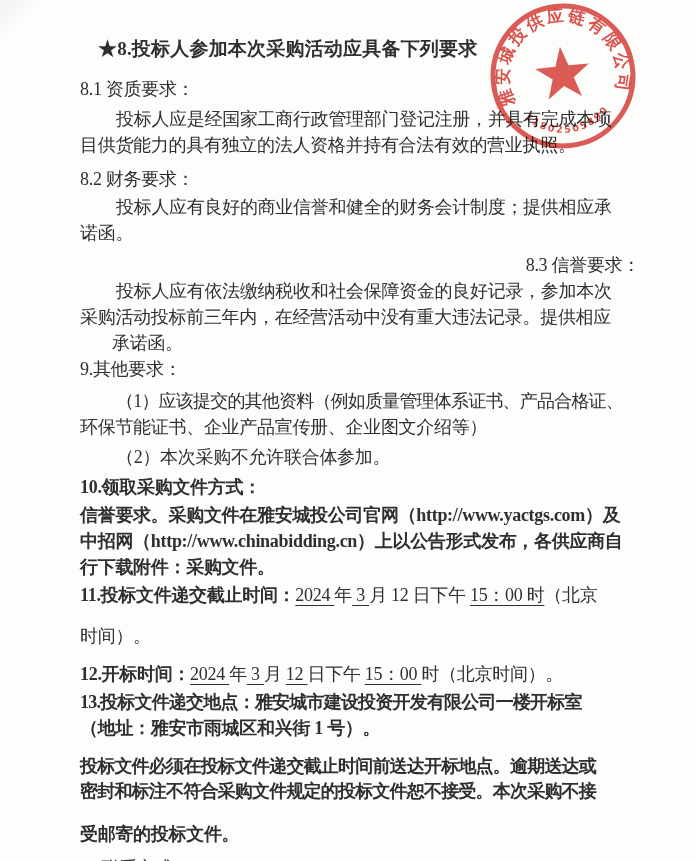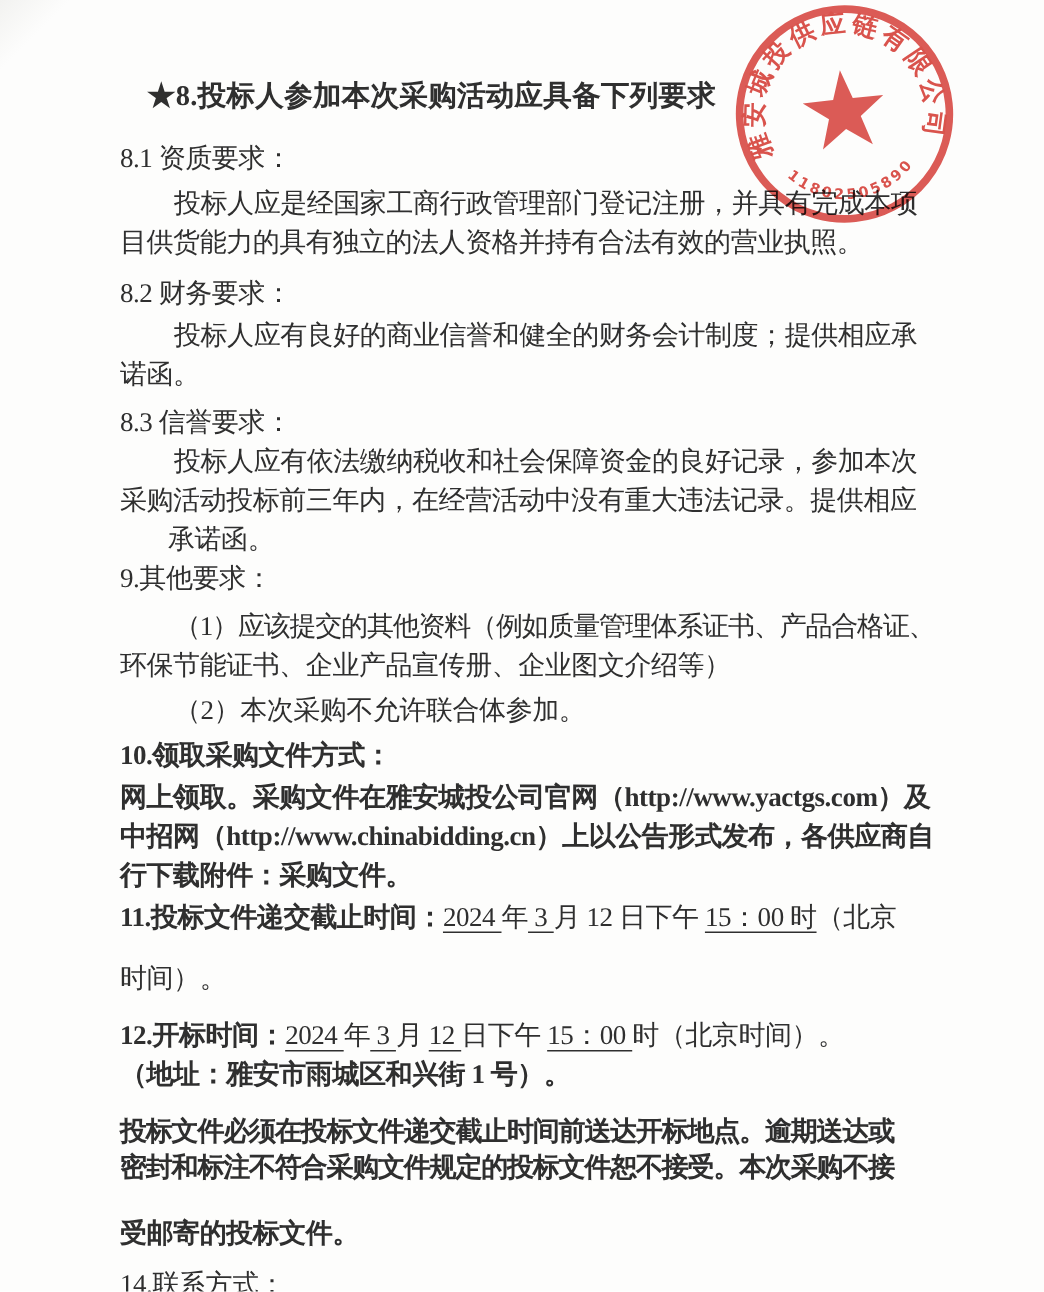--- a/index.html
+++ b/index.html
@@ -25,42 +25,43 @@
     transform:rotate(-6deg);transform-origin:50% 50%;
   }
   .stamp text{font-family:"DejaVu Sans","Liberation Sans",sans-serif;}
 </style>
 </head>
 <body>
 
 <div class="page">
 
   <div class="doc">
-      <p class="h" style="margin-top: 16px;"><span class="b">★8.投标人参加本次采购活动应具备下列要求</span></p>
+      <p class="h" style="margin-top: 0px;"><span class="b">★8.投标人参加本次采购活动应具备下列要求</span></p>
       <p class="" style="margin-top: 14px;"><span>8.1 资质要求：</span></p>
       <p class="indent" style="margin-top: 4px;"><span>投标人应是经国家工商行政管理部门登记注册，并具有完成本项</span></p>
       <p class="" style="margin-top: 0px;"><span>目供货能力的具有独立的法人资格并持有合法有效的营业执照。</span></p>
       <p class="" style="margin-top: 8px;"><span>8.2 财务要求：</span></p>
       <p class="indent" style="margin-top: 2px;"><span>投标人应有良好的商业信誉和健全的财务会计制度；提供相应承</span></p>
       <p class="" style="margin-top: 0px;"><span>诺函。</span></p>
-      <p class="" style="margin-top: 6px;"><span>8.3 信誉要求：</span></p>
+      <p class="" style="margin-top: 6px; text-align: right;"><span>8.3 信誉要求：</span></p>
       <p class="indent" style="margin-top: 0px;"><span>投标人应有依法缴纳税收和社会保障资金的良好记录，参加本次</span></p>
       <p class="" style="margin-top: 0px;"><span>采购活动投标前三年内，在经营活动中没有重大违法记录。提供相应</span></p>
       <p class="" style="margin-top: 0px; margin-left: 32px;"><span>承诺函。</span></p>
       <p class="" style="margin-top: 0px;"><span>9.其他要求：</span></p>
       <p class="indent tight" style="margin-top: 6px;"><span>（1）应该提交的其他资料（例如质量管理体系证书、产品合格证、</span></p>
       <p class="" style="margin-top: 0px;"><span>环保节能证书、企业产品宣传册、企业图文介绍等）</span></p>
       <p class="indent" style="margin-top: 4px;"><span>（2）本次采购不允许联合体参加。</span></p>
       <p class="" style="margin-top: 4px;"><span class="b">10.领取采购文件方式：</span></p>
-      <p class="" style="margin-top: 2px;"><span class="b">网上领取。采购文件在雅安城投公司官网（http://www.yactgs.com）及</span></p>
+      <p class="" style="margin-top: 2px;"><span class="b">信誉要求。采购文件在雅安城投公司官网（http://www.yactgs.com）及</span></p>
       <p class="" style="margin-top: 0;"><span class="b">中招网（http://www.chinabidding.cn）上以公告形式发布，各供应商自</span></p>
       <p class="" style="margin-top: 0px;"><span class="b">行下载附件：采购文件。</span></p>
       <p class="" style="margin-top: 2px;"><span class="b">11.投标文件递交截止时间：</span><span class="u">2024 </span><span>年</span><span class="u"> 3 </span><span>月 12 日下午 </span><span class="u">15：00 时</span><span>（北京</span></p>
       <p class="" style="margin-top: 15px;"><span>时间）。</span></p>
       <p class="" style="margin-top: 12px;"><span class="b">12.开标时间：</span><span class="u">2024 </span><span>年</span><span class="u"> 3 </span><span>月 </span><span class="u">12 </span><span>日下午 </span><span class="u">15：00 </span><span>时（北京时间）。</span></p>
+      <p class="tight" style="margin-top: 2px;"><span class="b">13.投标文件递交地点：雅安城市建设投资开发有限公司一楼开标室</span></p>
       <p class="" style="margin-top: 0px;"><span class="b">（地址：雅安市雨城区和兴街 1 号）。</span></p>
       <p class="tight" style="margin-top: 12px;"><span class="b">投标文件必须在投标文件递交截止时间前送达开标地点。逾期送达或</span></p>
       <p class="tight" style="margin-top: 0px; font-family: Liberation Mono, monospace;"><span class="b">密封和标注不符合采购文件规定的投标文件恕不接受。本次采购不接</span></p>
       <p class="" style="margin-top: 16px;"><span class="b">受邮寄的投标文件。</span></p>
       <p class="" style="margin-top: 8px;"><span>14.联系方式：</span></p>
     </div>
 
   <svg class="stamp" width="152" height="152" viewBox="0 0 150 150">
     <circle cx="75" cy="75" r="69" fill="none" stroke="#d8443e" stroke-width="5" opacity="0.95"></circle>
     <polygon points="75,46 81.5,65.1 101.6,65.3 85.5,77.4 91.5,96.7 75,85 58.5,96.7 64.5,77.4 48.4,65.3 68.5,65.1" fill="#d8443e" opacity="0.95"></polygon>

